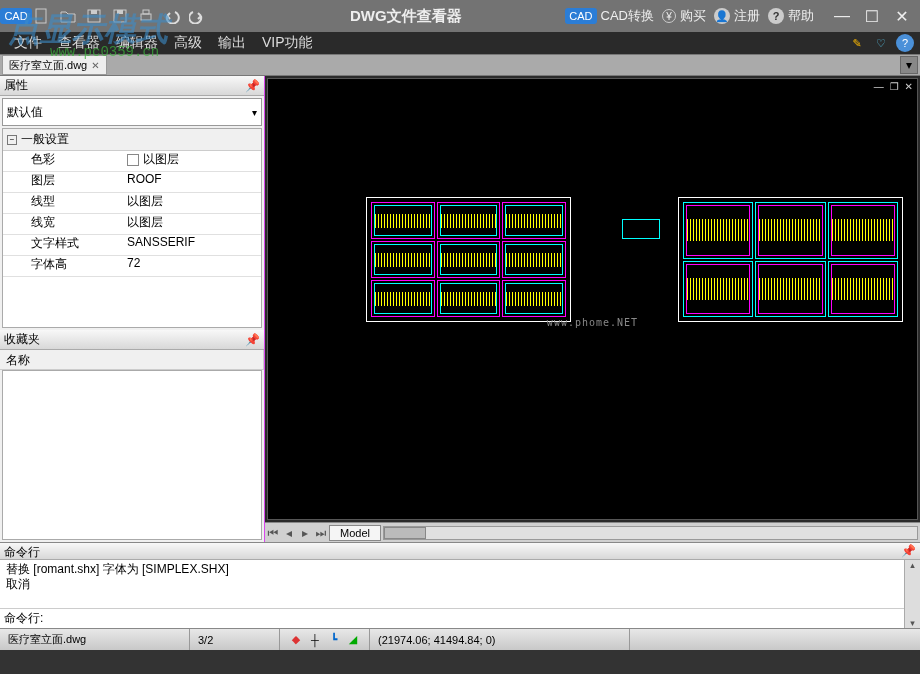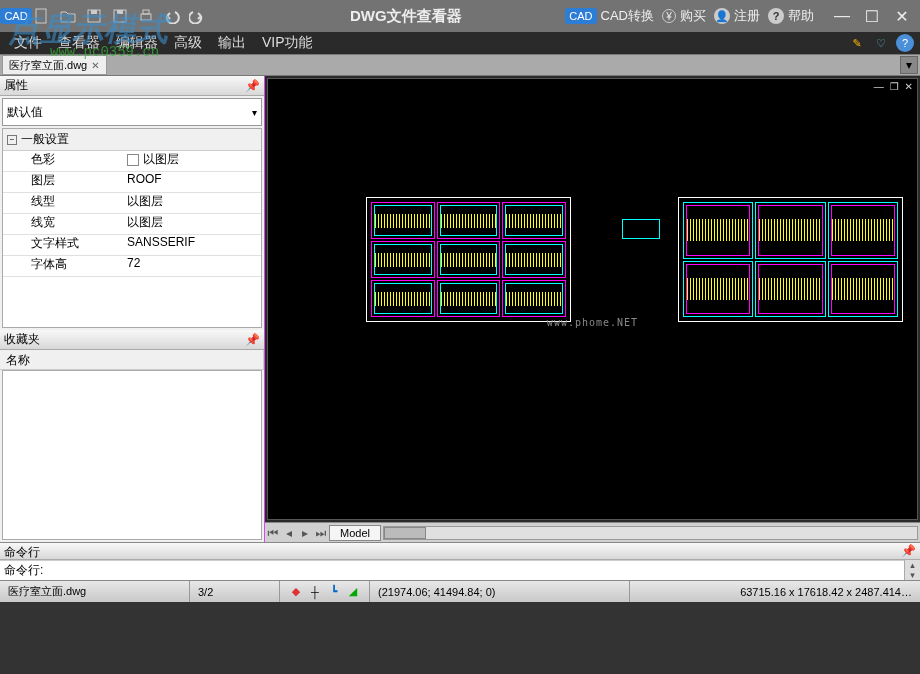--- a/index.html
+++ b/index.html
@@ -298,20 +298,24 @@
     </div>
   </div>
 </div>
 
 <div class="cmd-header">
   <span>命令行</span>
   <span class="pin">📌</span>
 </div>
 <div style="display:flex">
   <div style="flex:1">
+    <div class="cmd-log">
+      <div>替换 [romant.shx] 字体为 [SIMPLEX.SHX]</div>
+      <div>取消</div>
+    </div>
     <div class="cmd-input-row">
       <span class="label">命令行:</span>
       <input type="text" style="">
     </div>
   </div>
   <div class="cmd-scroll">
     <span>▴</span>
     <span style="flex:1"></span>
     <span>▾</span>
   </div>
@@ -320,14 +324,13 @@
 <div class="statusbar">
   <div class="sb-cell" style="width:190px">医疗室立面.dwg</div>
   <div class="sb-cell" style="width:90px">3/2</div>
   <div class="sb-cell sb-icons">
     <span style="color:#d33">◆</span>
     <span>┼</span>
     <span style="color:#06c">┗</span>
     <span style="color:#0a0">◢</span>
   </div>
   <div class="sb-cell" style="width:260px">(21974.06; 41494.84; 0)</div>
-  <div class="sb-cell" style="margin-left:auto;border-right:none">63715.16 x 17618.42 x 2487.414…</div>
 </div>
 
 </body></html>

